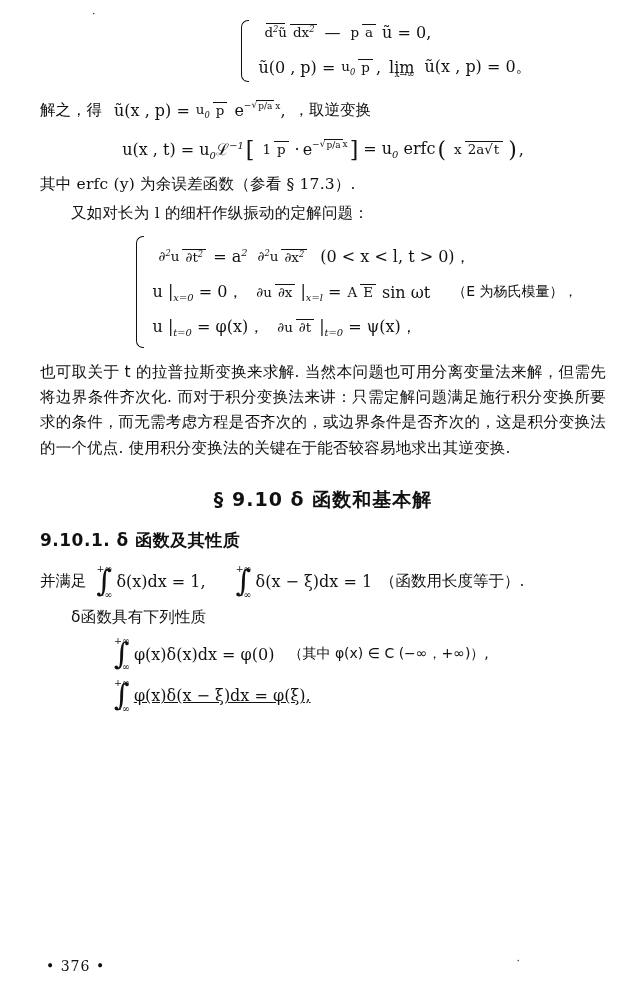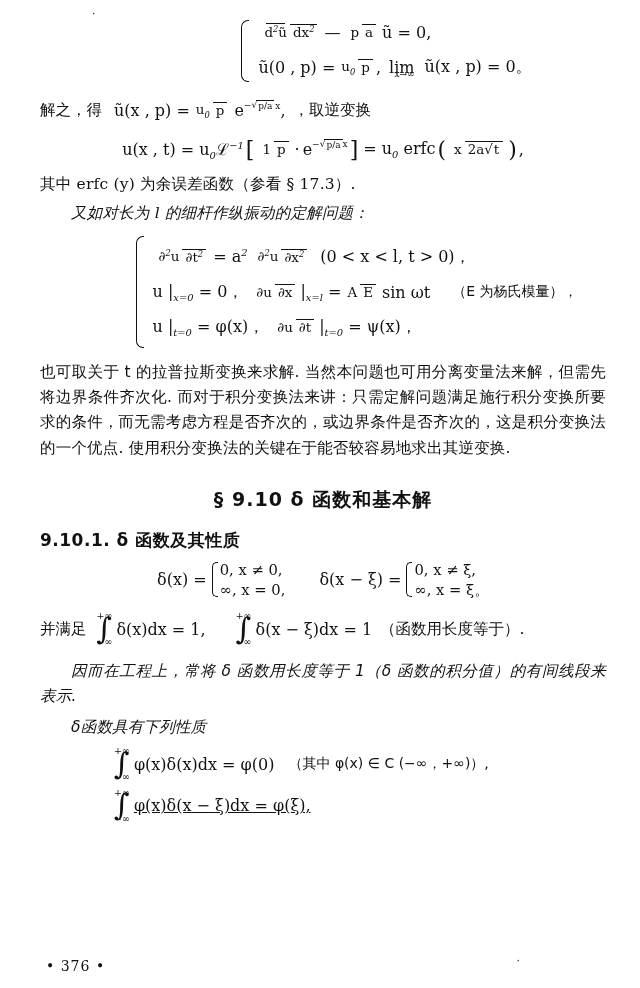--- a/index.html
+++ b/index.html
@@ -31,21 +31,21 @@
   }
 
   
   .para {
     font-size: 15.5px;
     line-height: 1.62;
     text-align: justify;
     margin: 0 0 2px 0;
     letter-spacing: 0.2px;
   }
-  .indent { text-indent: 2em; font-style: italic; }
+  .indent { text-indent: 2em; }
   .mline {
     display: flex;
     align-items: center;
     justify-content: center;
     margin: 5px 0;
     white-space: nowrap;
   }
   .mline.left { justify-content: flex-start; }
 
   
@@ -344,57 +344,38 @@
       </div>
     </div>
 
     <p class="para" style="margin-top:8px; font-family:'DejaVu Sans', sans-serif;">也可取关于 t 的拉普拉斯变换来求解.  当然本问题也可用分离变量法来解，但需先将边界条件齐次化.  而对于积分变换法来讲：只需定解问题满足施行积分变换所要求的条件，而无需考虑方程是否齐次的，或边界条件是否齐次的，这是积分变换法的一个优点.  使用积分变换法的关键在于能否较容易地求出其逆变换.</p>
 
     <h2 class="h-section" style="font-family:'DejaVu Sans', sans-serif;">§ 9.10   δ 函数和基本解</h2>
 
     <h3 class="h-sub" style="font-family:'DejaVu Sans', sans-serif;">9.10.1.  δ 函数及其性质</h3>
 
 
-    <div class="mline" style="margin-top:8px;">
-      <span>δ(x) =</span>
-      <span class="cases" style="margin-left:2px;">
-        <span class="cb"></span>
-        <span class="cr">
-          <span>0,  x ≠ 0,</span>
-          <span>∞,  x = 0,</span>
-        </span>
-      </span>
-      <span style="margin-left:34px;">δ(x − ξ) =</span>
-      <span class="cases" style="margin-left:2px;">
-        <span class="cb"></span>
-        <span class="cr">
-          <span>0,  x ≠ ξ,</span>
-          <span>∞,  x = ξ。</span>
-        </span>
-      </span>
-    </div>
 
     <div class="mline left" style="margin-top:12px;">
       <span style="font-style:normal; font-family:'DejaVu Sans', sans-serif; font-size:15.5px;">并满足</span>
       <span class="bigint" style="margin-left:10px;">
         <span class="lim top">+∞</span>
         <span class="sgn">∫</span>
         <span class="lim bot">−∞</span>
       </span>
       <span style="margin-left:3px;">δ(x)dx = 1,</span>
       <span class="bigint" style="margin-left:30px;">
         <span class="lim top">+∞</span>
         <span class="sgn">∫</span>
         <span class="lim bot">−∞</span>
       </span>
       <span style="margin-left:3px;">δ(x − ξ)dx = 1</span>
       <span style="font-style:normal; font-family:'DejaVu Sans', sans-serif; font-size:15.5px; margin-left:8px;">（函数用长度等于）.</span>
     </div>
 
-    <p class="para indent" style="margin-top:12px; font-family:'DejaVu Sans', sans-serif;">因而在工程上，常将 δ 函数用长度等于 1（δ 函数的积分值）的有间线段来表示.</p>
 
     <p class="para indent" style="margin-top:6px; font-family:'DejaVu Sans', sans-serif;">δ函数具有下列性质</p>
 
     <div class="mline left" style="margin-top:6px; margin-left:74px;">
       <span class="bigint">
         <span class="lim top">+∞</span>
         <span class="sgn">∫</span>
         <span class="lim bot">−∞</span>
       </span>
       <span style="margin-left:3px;">φ(x)δ(x)dx = φ(0)</span>

